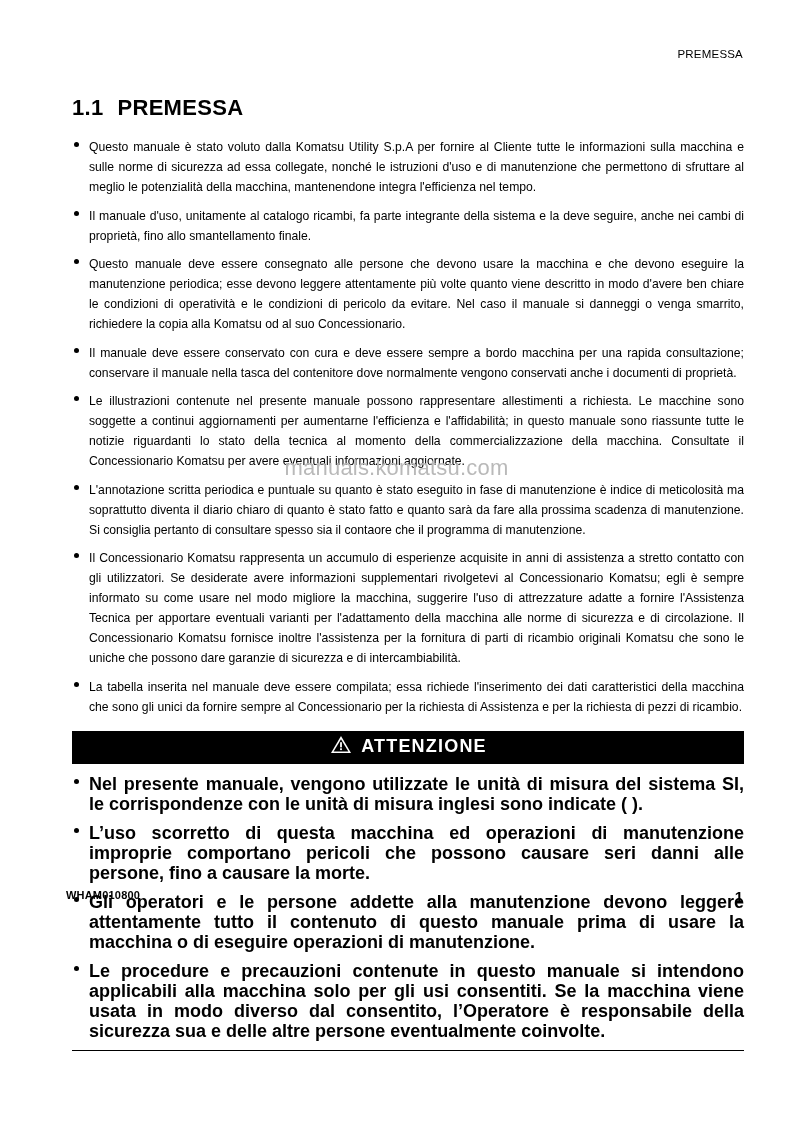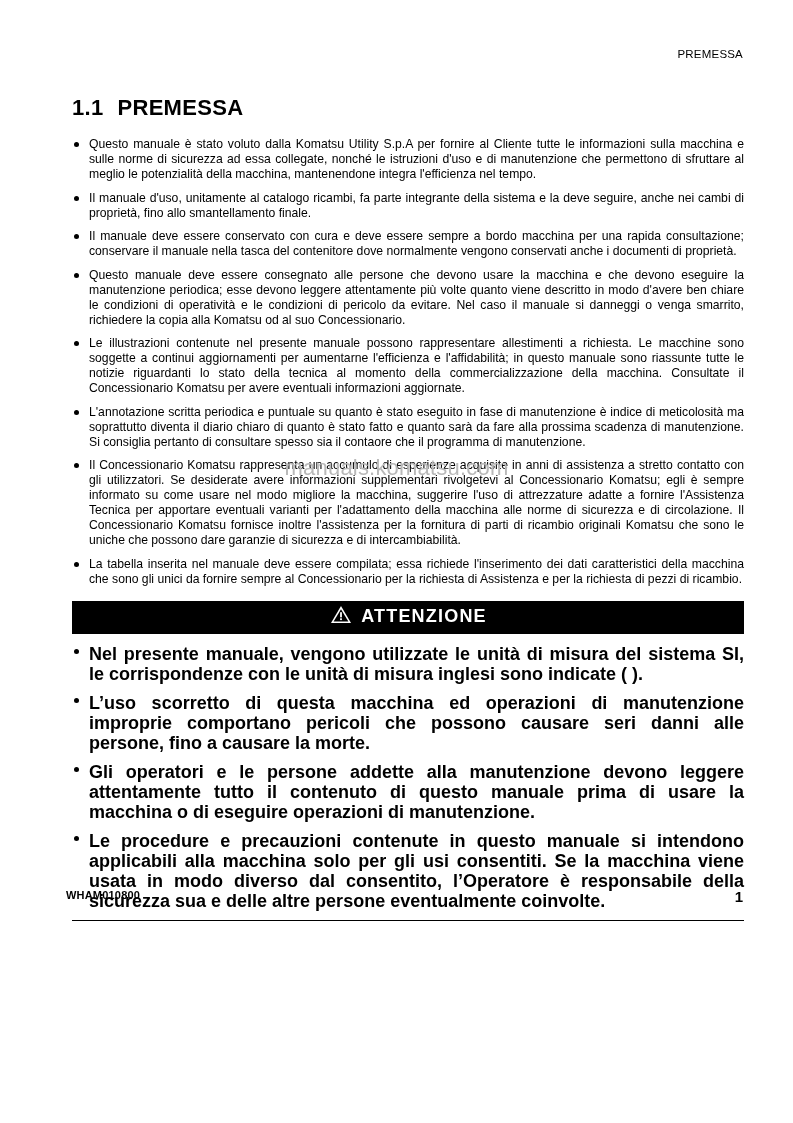--- a/index.html
+++ b/index.html
@@ -47,21 +47,21 @@
   ul.bullets {
     list-style: none;
     margin: 0;
     padding: 0;
   }
   ul.bullets > li {
     position: relative;
     padding-left: 17px;
     margin-bottom: 8.5px;
     font-size: 12.2px;
-    line-height: 15px;
+    line-height: 20px;
     text-align: justify;
   }
   ul.bullets > li::before {
     content: "";
     position: absolute;
     left: 2px;
     top: 5px;
     width: 5px;
     height: 5px;
     background: #000;
@@ -161,25 +161,25 @@
     </h1>
 
     <ul class="bullets">
       <li>
           <p>Questo manuale è stato voluto dalla Komatsu Utility S.p.A per fornire al Cliente tutte le informazioni sulla macchina e sulle norme di sicurezza ad essa collegate, nonché le istruzioni d'uso e di manutenzione che permettono di sfruttare al meglio le potenzialità della macchina, mantenendone integra l'efficienza nel tempo.</p>
         </li>
       <li>
           <p>Il manuale d'uso, unitamente al catalogo ricambi, fa parte integrante della sistema e la deve seguire, anche nei cambi di proprietà, fino allo smantellamento finale.</p>
         </li>
       <li>
-          <p>Il manuale deve essere conservato con cura e deve essere sempre a bordo macchina per una rapida consultazione; conservare il manuale nella tasca del contenitore dove normalmente vengono conservati anche i documenti di proprietà.</p>
-        </li>
-      <li>
           <p>Questo manuale deve essere consegnato alle persone che devono usare la macchina e che devono eseguire la manutenzione periodica; esse devono leggere attentamente più volte quanto viene descritto in modo d'avere ben chiare le condizioni di operatività e le condizioni di pericolo da evitare.
 Nel caso il manuale si danneggi o venga smarrito, richiedere la copia alla Komatsu od al suo Concessionario.</p>
+        </li>
+      <li>
+          <p>Il manuale deve essere conservato con cura e deve essere sempre a bordo macchina per una rapida consultazione; conservare il manuale nella tasca del contenitore dove normalmente vengono conservati anche i documenti di proprietà.</p>
         </li>
       <li>
           <p>Le illustrazioni contenute nel presente manuale possono rappresentare allestimenti a richiesta.
 Le macchine sono soggette a continui aggiornamenti per aumentarne l'efficienza e l'affidabilità; in questo manuale sono riassunte tutte le notizie riguardanti lo stato della tecnica al momento della commercializzazione della macchina.
 Consultate il Concessionario Komatsu per avere eventuali informazioni aggiornate.</p>
         </li>
       <li>
           <p>L'annotazione scritta periodica e puntuale su quanto è stato eseguito in fase di manutenzione è indice di meticolosità ma soprattutto diventa il diario chiaro di quanto è stato fatto e quanto sarà da fare alla prossima scadenza di manutenzione. Si consiglia pertanto di consultare spesso sia il contaore che il programma di manutenzione.</p>
         </li>
       <li>

